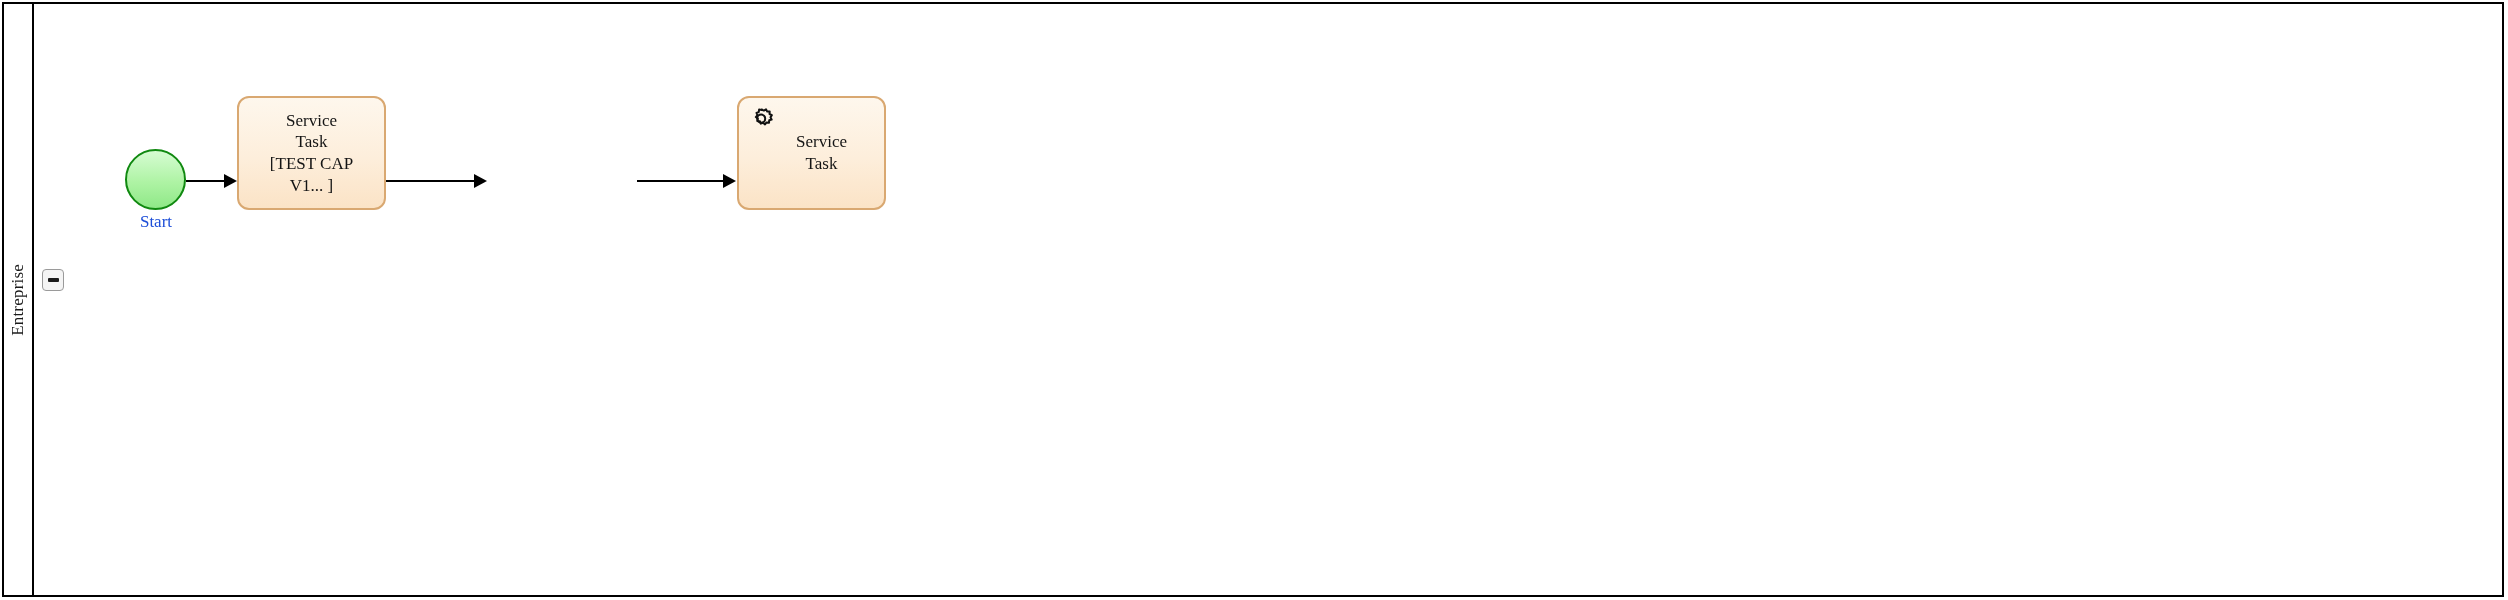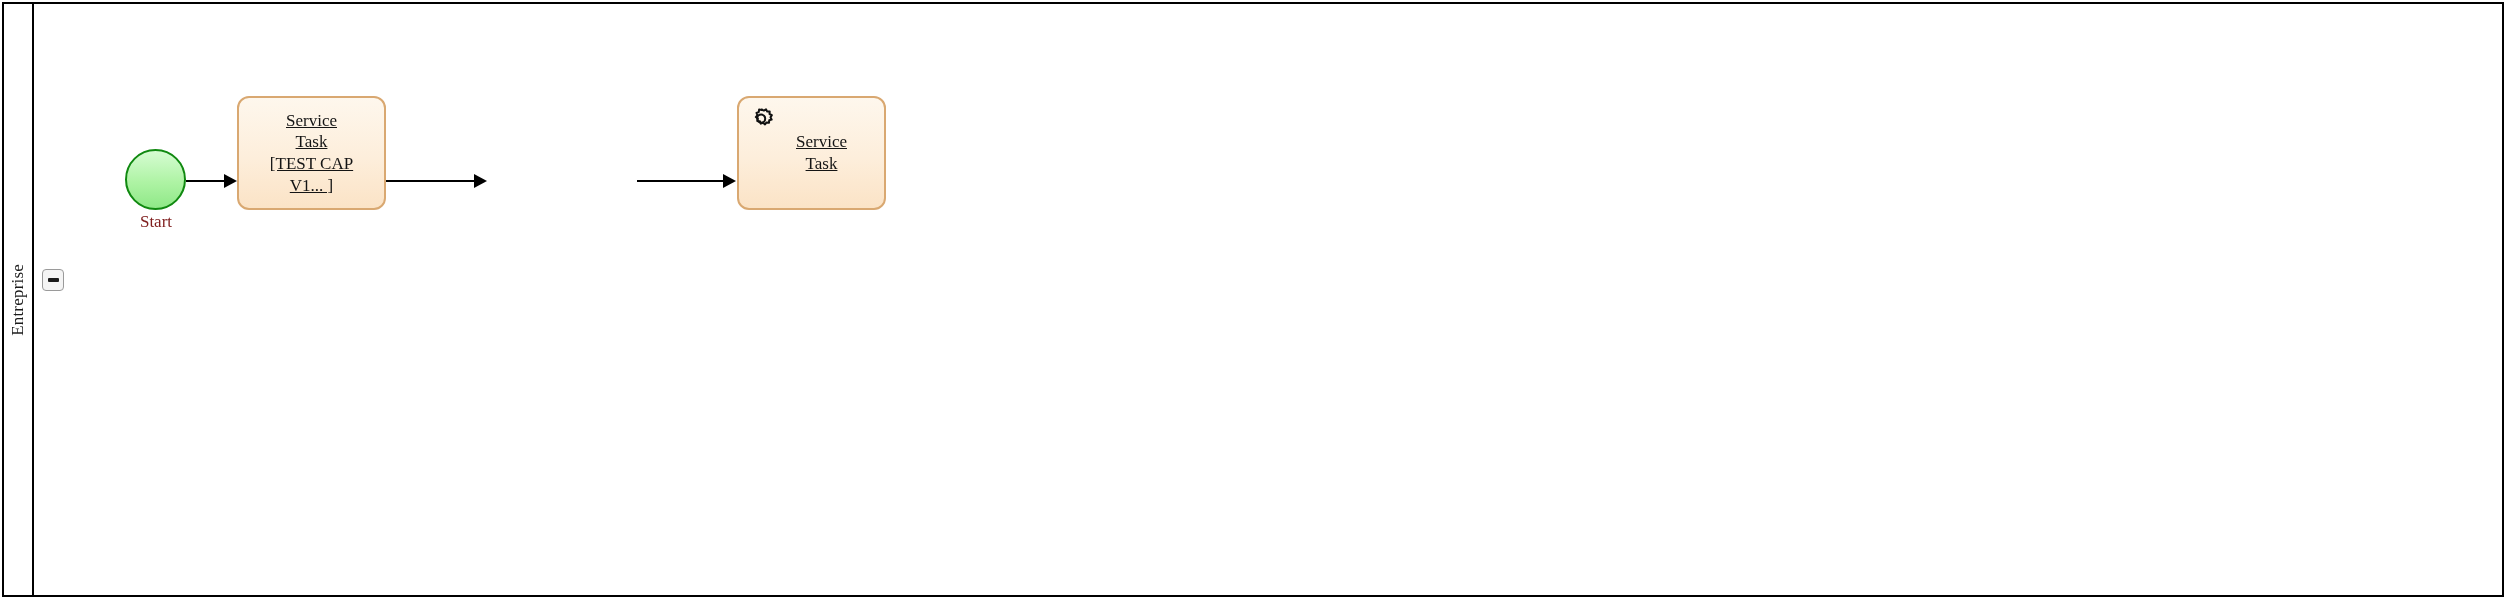--- a/index.html
+++ b/index.html
@@ -75,21 +75,21 @@
     box-sizing:border-box;
     background:linear-gradient(to bottom,#d6fcd2 0%,#aef3a4 55%,#8fe887 100%);
     cursor:pointer;
   }
   .start-label{
     position:absolute;
     left:60px;top:208px;
     width:120px;
     text-align:center;
     font-size:17px;
-    color:#7f1d1d;
+    color:#1d4ed8;
   }
 
   
   .task{
     position:absolute;
     box-sizing:border-box;
     border:2px solid #d9a871;
     border-radius:12px;
     background:linear-gradient(to bottom,#fef7ed 0%,#fdeedb 55%,#fbe3c6 100%);
     cursor:pointer;
@@ -98,21 +98,20 @@
     position:absolute;
     left:0;top:0;right:0;bottom:0;
     display:flex;align-items:center;justify-content:center;
     text-align:center;
     font-size:17px;
     line-height:1.27;
     color:#141414;
     padding:0 6px;
     box-sizing:border-box;
     white-space:pre-line;
-    text-decoration:underline;
   }
   .task-icon{
     position:absolute;
     left:7px;top:6px;
     width:30px;height:30px;
   }
   .task-icon svg{display:block;width:30px;height:30px;}
 
   
   #task-1{left:201px;top:92px;width:149px;height:114px;}

